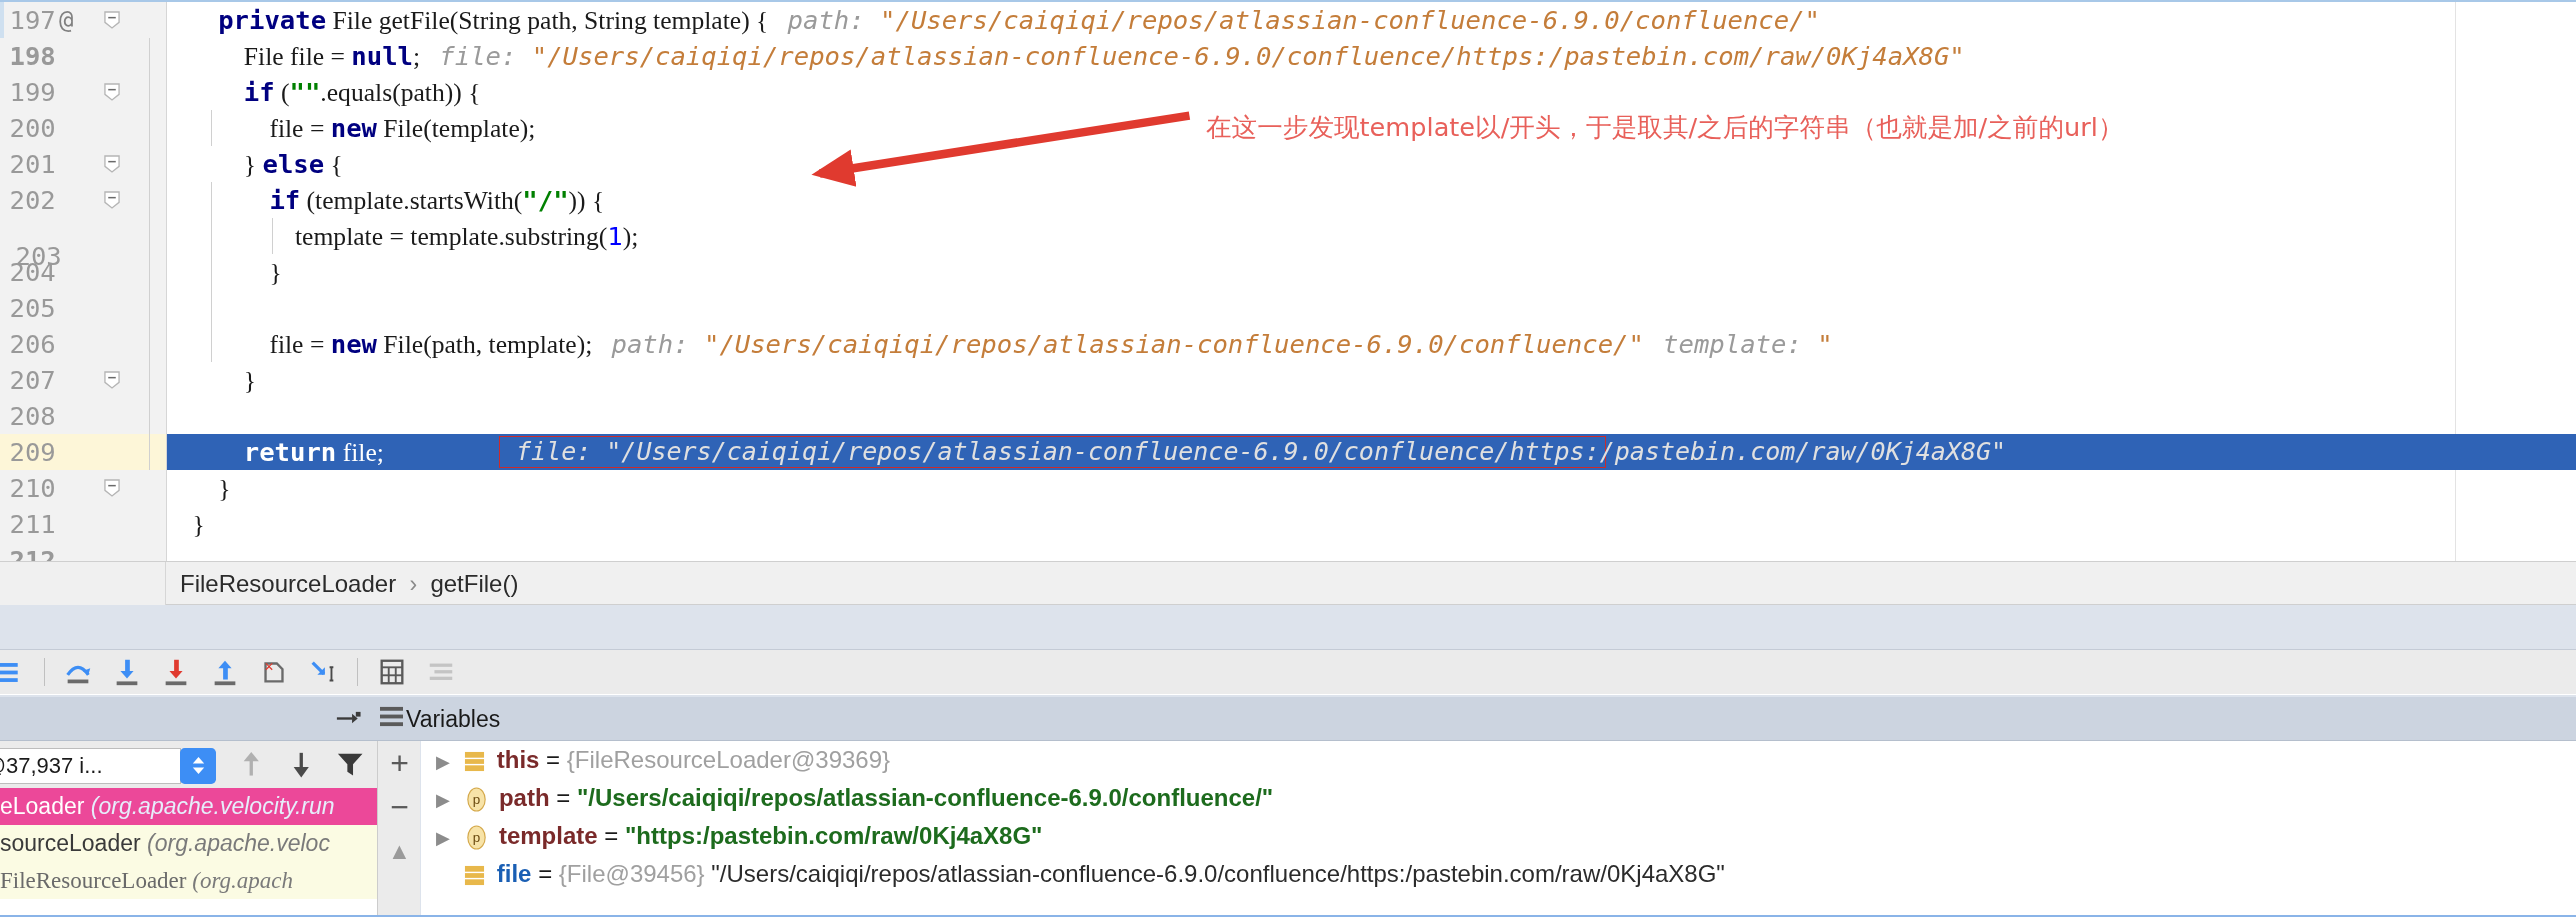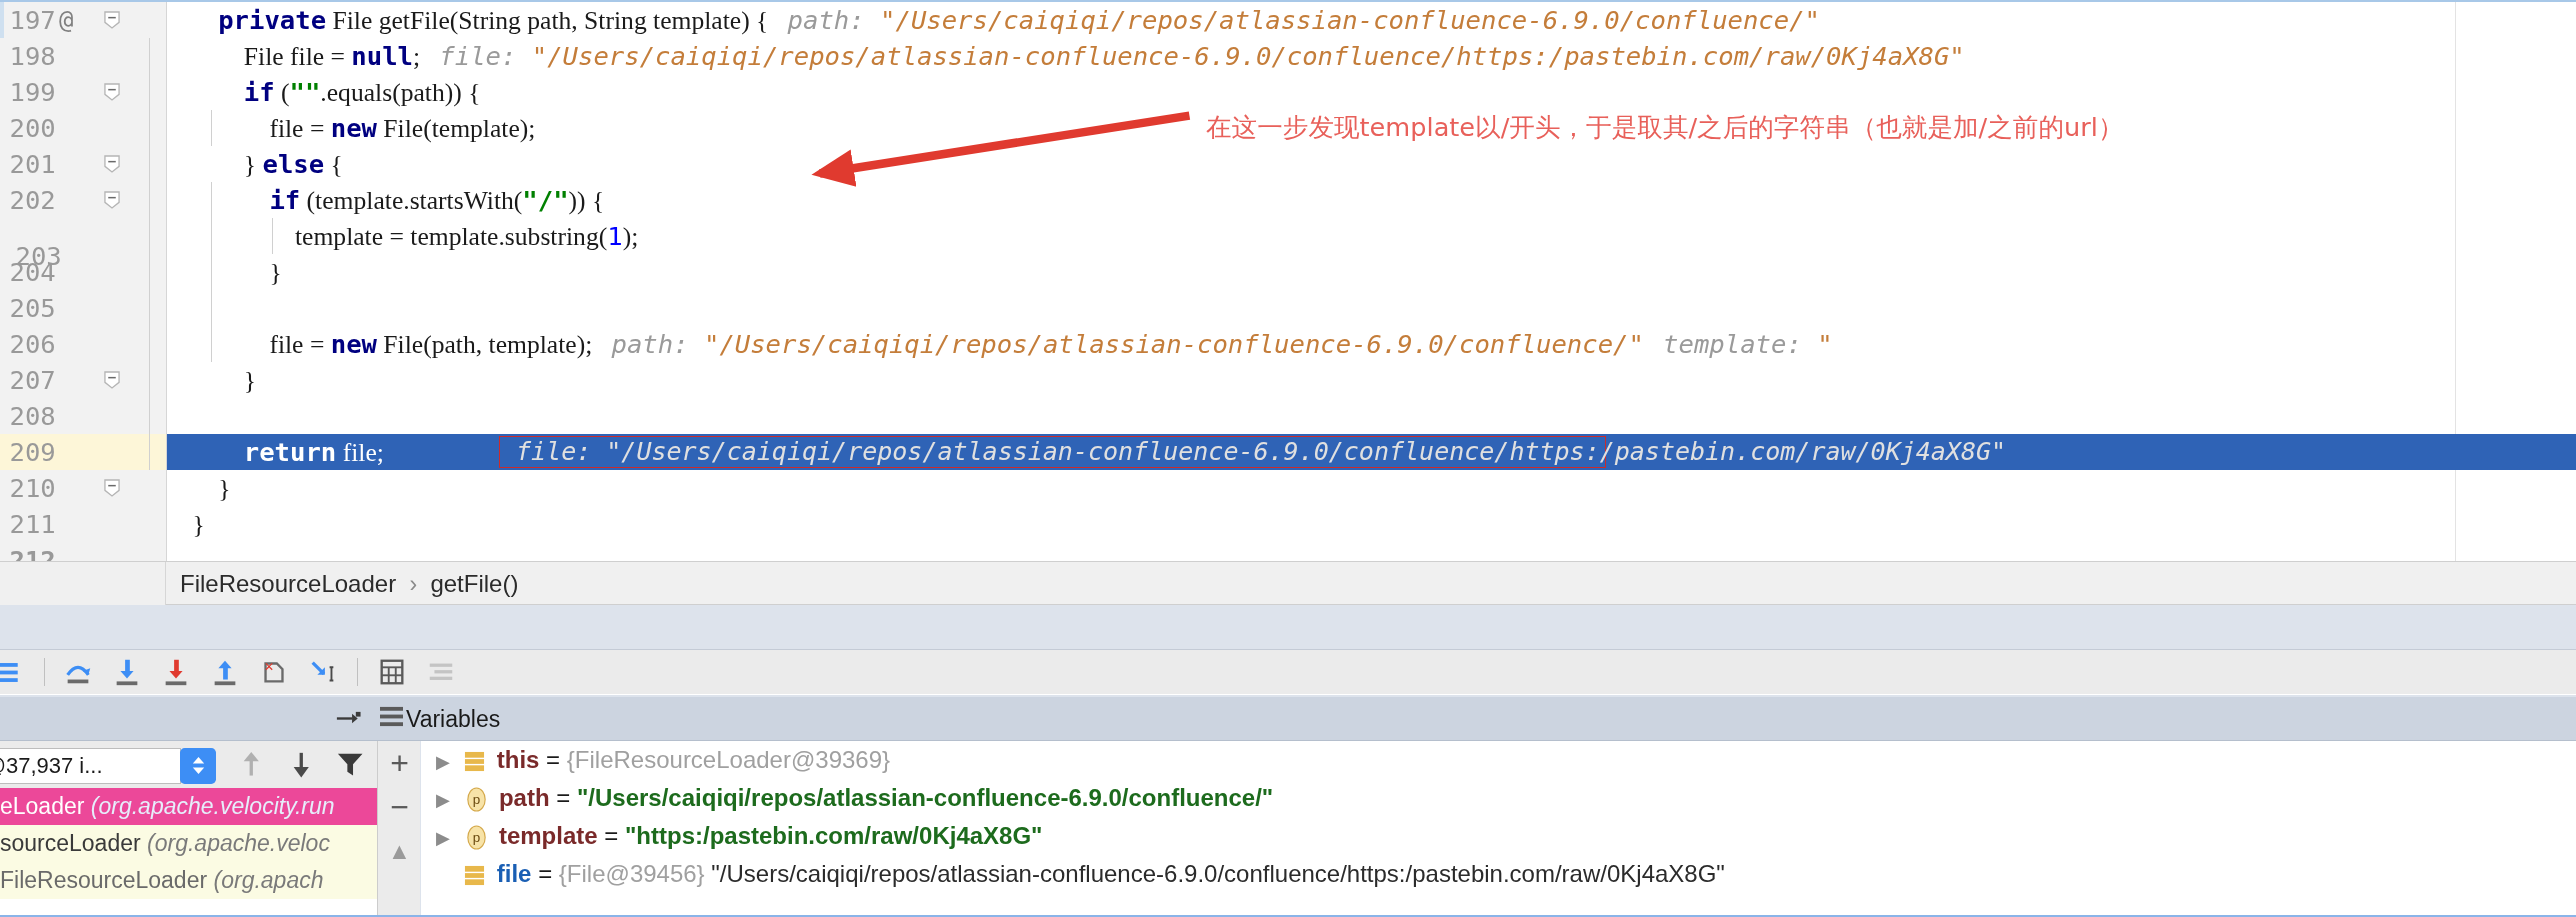--- a/index.html
+++ b/index.html
@@ -281,21 +281,21 @@
     padding-left: 0;
   }
   .frame-row .fn { font-weight: normal; }
   .frame-row .pkg { font-style: italic; color: #7a7a7a; }
   .frame-sel {
     background: #ec4899;
     color: #ffffff;
   }
   .frame-sel .pkg { color: #e6eefb; }
   .frame-yellow { background: #fbfbe3; color: #3a3a3a; }
-  .frame-yellow2 { background: #fbfbe3; color: #6a6a6a; }
+  .frame-yellow2 { background: #fbfbe3; color: #6a6a6a; font-family: Liberation Serif, serif; }
 
   
   .frames-btn-col {
     position: absolute;
     left: 377px; top: 136px;
     width: 43px; height: 177px;
     background: #ebebeb;
     border-left: 0.9px solid #cccccc;
     box-sizing: border-box;
   }
@@ -368,21 +368,21 @@
         <div class="gutter-row" style="position: absolute; top: 0px; left: 0px; width: 166px;">
           <div class="lnum">197</div>
           <div class="at-sign">@</div>
           <div class="fold">
             <svg width="16" height="18" viewBox="0 0 17 19">
               <path d="M1 1 H16 V12 L8.5 18 L1 12 Z" fill="#ffffff" stroke="#b5b5b5" stroke-width="1.4"></path>
               <line x1="4.5" y1="7" x2="12.5" y2="7" stroke="#6a6a6a" stroke-width="1.6"></line>
             </svg>
           </div>
         </div>
-        <div class="gutter-row" style="position: absolute; top: 36px; left: 0px; width: 166px;">
+        <div class="gutter-row" style="position: absolute; top: 36px; left: 0px; width: 166px; font-weight: bold;">
           <div class="lnum">198</div>
         </div>
         <div class="gutter-row" style="position: absolute; top: 72px; left: 0px; width: 166px;">
           <div class="lnum">199</div>
           <div class="fold">
             <svg width="16" height="18" viewBox="0 0 17 19">
               <path d="M1 1 H16 V12 L8.5 18 L1 12 Z" fill="#ffffff" stroke="#b5b5b5" stroke-width="1.4"></path>
               <line x1="4.5" y1="7" x2="12.5" y2="7" stroke="#6a6a6a" stroke-width="1.6"></line>
             </svg>
           </div>

